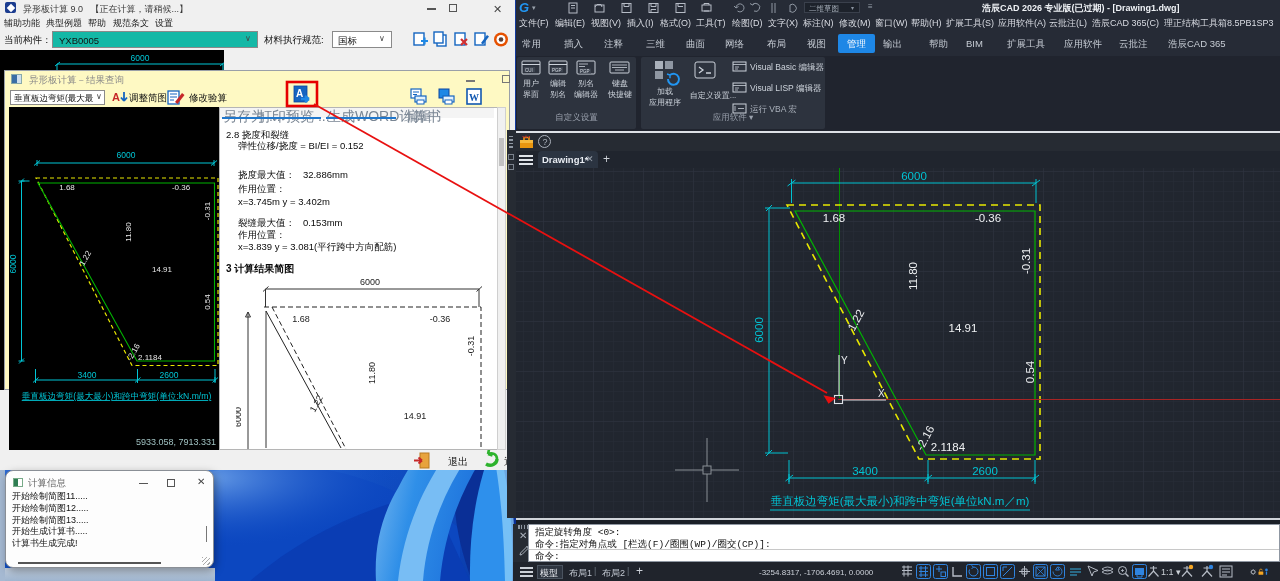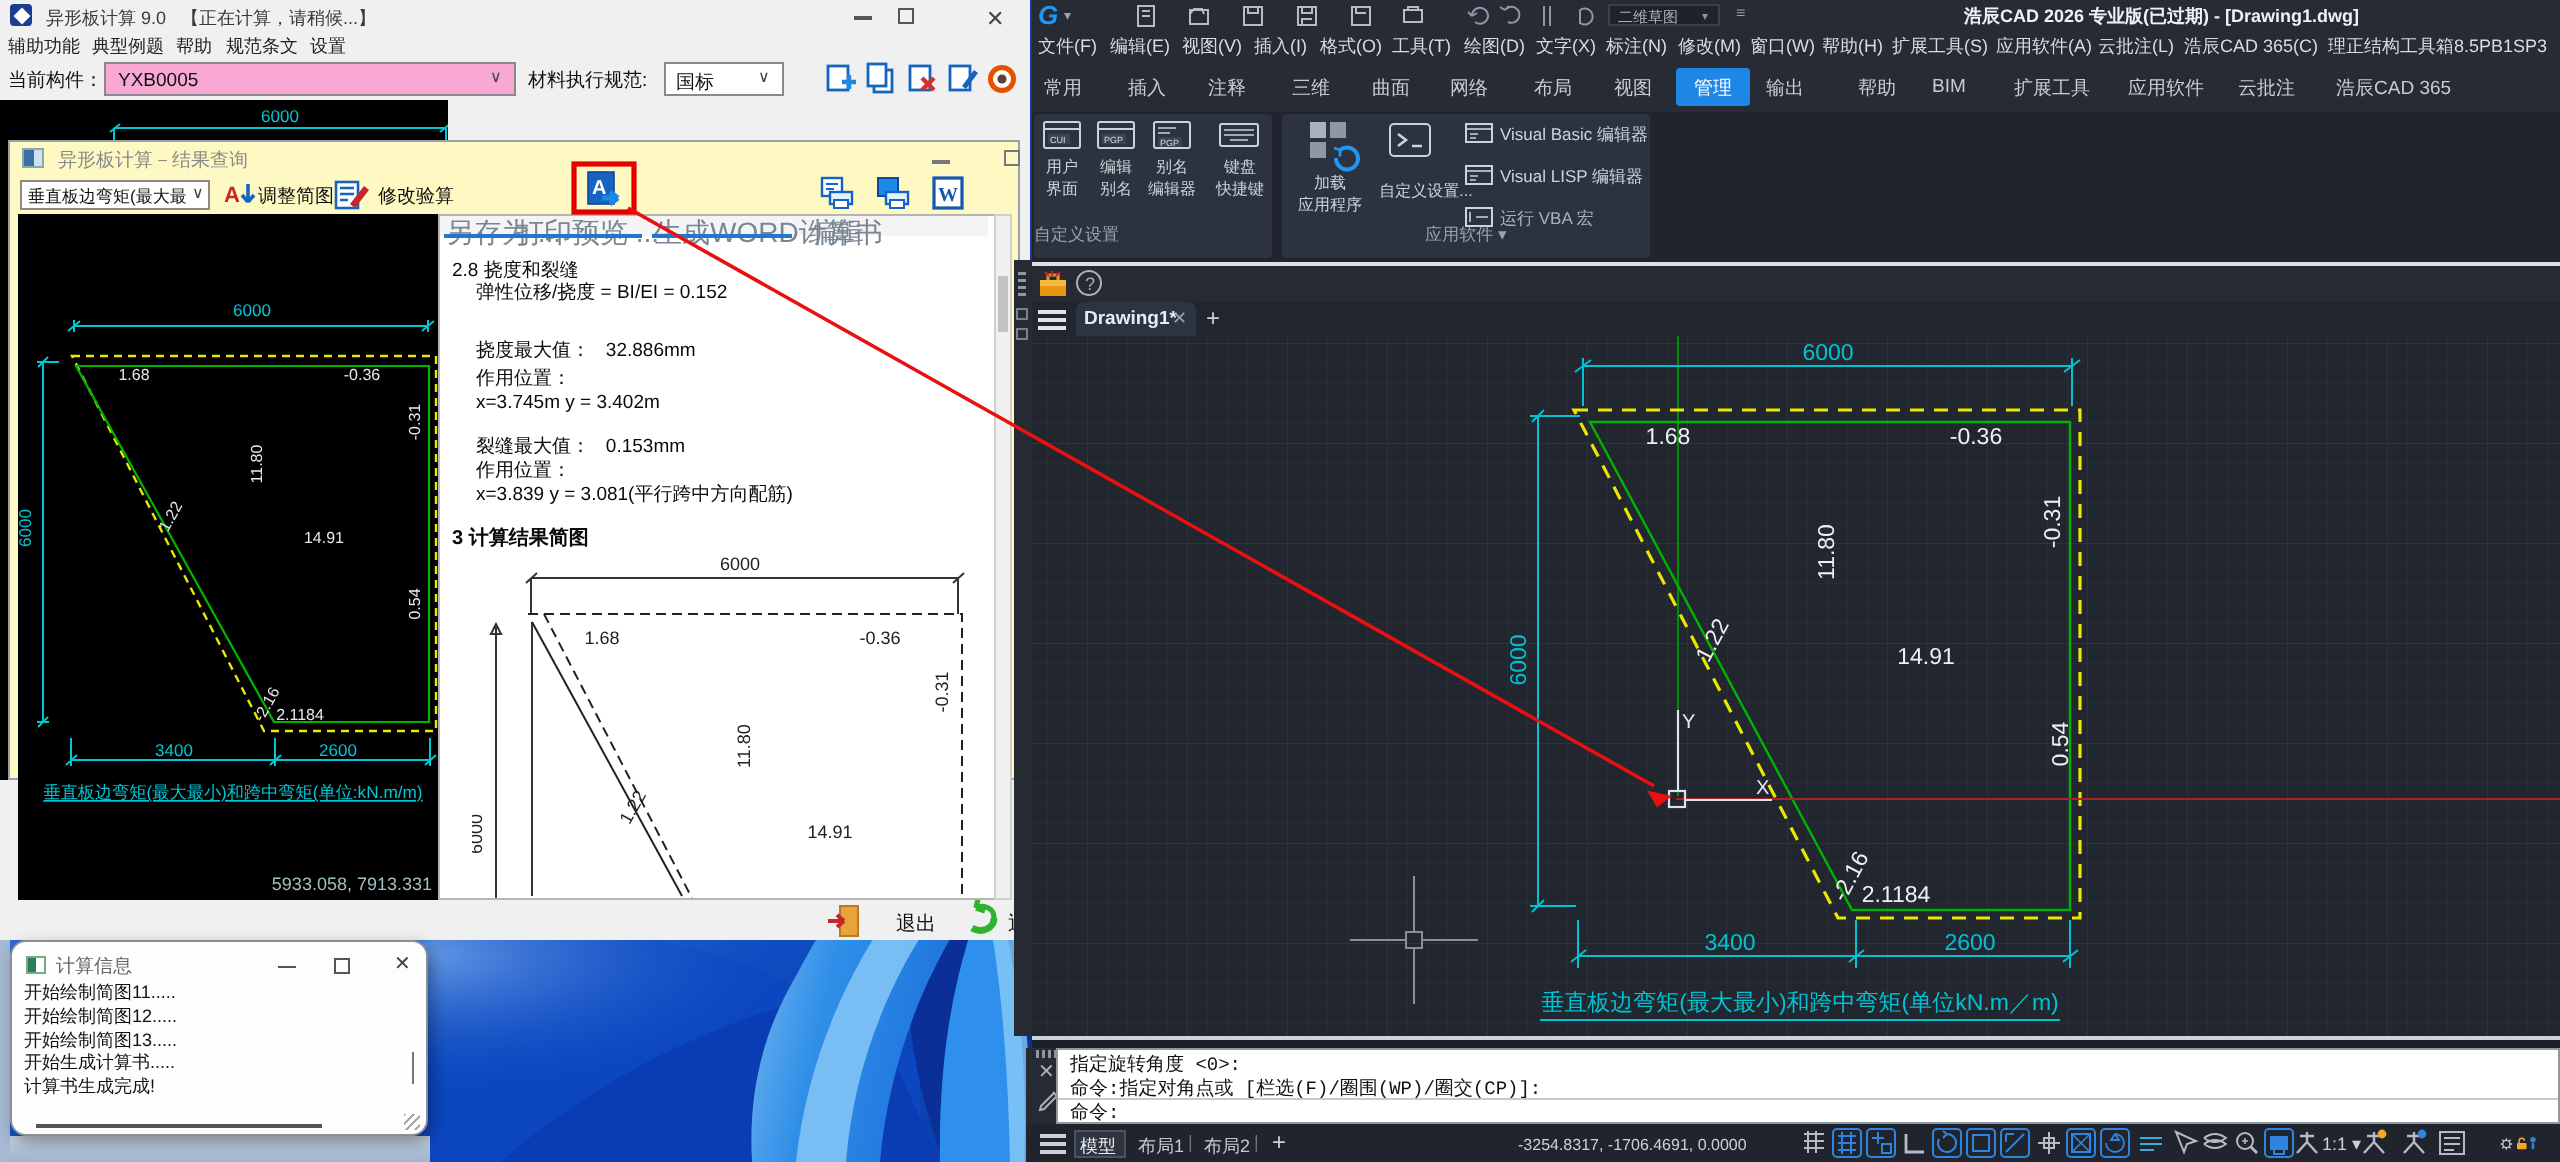--- a/index.html
+++ b/index.html
@@ -60,21 +60,21 @@
   <div class="a nowrap" style="left:0;top:15px;width:515px;height:15px;background:#f0f0f0;font-size:9px;color:#222">
     <span class="a" style="left:4px;top:2px">辅助功能</span>
     <span class="a" style="left:46px;top:2px">典型例题</span>
     <span class="a" style="left:88px;top:2px">帮助</span>
     <span class="a" style="left:113px;top:2px">规范条文</span>
     <span class="a" style="left:155px;top:2px">设置</span>
   </div>
 
   <div class="a" style="left:0;top:30px;width:515px;height:20px;background:#f0f0f0">
     <span class="a nowrap" style="left:4px;top:4px;font-size:9.5px;color:#111">当前构件：</span>
-    <div class="a" style="left:52px;top:1px;width:206px;height:17px;background:#f9a8d4;border:1px solid #8a8a8a">
+    <div class="a" style="left:52px;top:1px;width:206px;height:17px;background:#14b8a6;border:1px solid #8a8a8a">
       <span class="a nowrap" style="left:6px;top:3px;font-size:9.5px;color:#111">YXB0005</span>
       <span class="a" style="left:192px;top:2px;font-size:8px;color:#444">∨</span>
     </div>
     <span class="a nowrap" style="left:264px;top:4px;font-size:9.5px;color:#111">材料执行规范: </span>
     <div class="a" style="left:332px;top:1px;width:60px;height:17px;background:#fff;border:1px solid #8a8a8a">
       <span class="a nowrap" style="left:5px;top:3px;font-size:9.5px;color:#111">国标</span>
       <span class="a" style="left:46px;top:2px;font-size:8px;color:#444">∨</span>
     </div>
 
     <svg class="a" style="left:413px;top:1px" width="96" height="17" viewBox="0 0 96 17">
@@ -357,21 +357,21 @@
           <text x="63" y="13" font-size="4.5" fill="#d6dbe2" stroke="none">PGP</text>
       <rect x="93" y="2" width="19" height="11" rx="1"></rect>
           <path d="M95 5 h15 M95 7.5 h15 M98 10 h9" stroke-width="0.8"></path>
     </svg>
     <div class="a nowrap" style="left:0;top:21px;width:119px;font-size:8px;color:#ccd2da;text-align:center">
       <span class="a" style="left:4px;top:0;width:20px">用户<br>界面</span>
       <span class="a" style="left:31px;top:0;width:20px">编辑<br>别名</span>
       <span class="a" style="left:57px;top:0;width:24px">别名<br>编辑器</span>
       <span class="a" style="left:90px;top:0;width:26px">键盘<br>快捷键</span>
     </div>
-    <div class="a nowrap" style="left:0;top:55px;width:119px;font-size:8.5px;color:#9aa1ad;text-align:left">自定义设置</div>
+    <div class="a nowrap" style="left:0;top:55px;width:119px;font-size:8.5px;color:#9aa1ad;text-align:center">自定义设置</div>
   </div>
   <div class="a" style="left:125px;top:57px;width:184px;height:72px;background:#2d333e;border-radius:2px">
     <svg class="a" style="left:8px;top:3px" width="176" height="54" viewBox="0 0 176 54" stroke="#ccd2da" fill="none" stroke-width="1">
       <rect x="6" y="1" width="8" height="8" fill="#aab1bb" stroke="none"></rect>
           <rect x="16" y="1" width="8" height="8" fill="#8f97a2" stroke="none"></rect>
           <rect x="6" y="11" width="8" height="8" fill="#8f97a2" stroke="none"></rect>
       <path d="M21 15 a5.5 5.5 0 1 1 -2 4" stroke="#2196f3" stroke-width="2"></path>
           <path d="M21 15 l-3 -1 M21 15 l0 3.2" stroke="#2196f3" stroke-width="1.4"></path>
       <rect x="46" y="2" width="20" height="16" rx="2"></rect>
           <path d="M50 7 l4 3 l-4 3 M57 13 h5" stroke-width="1.3"></path>

